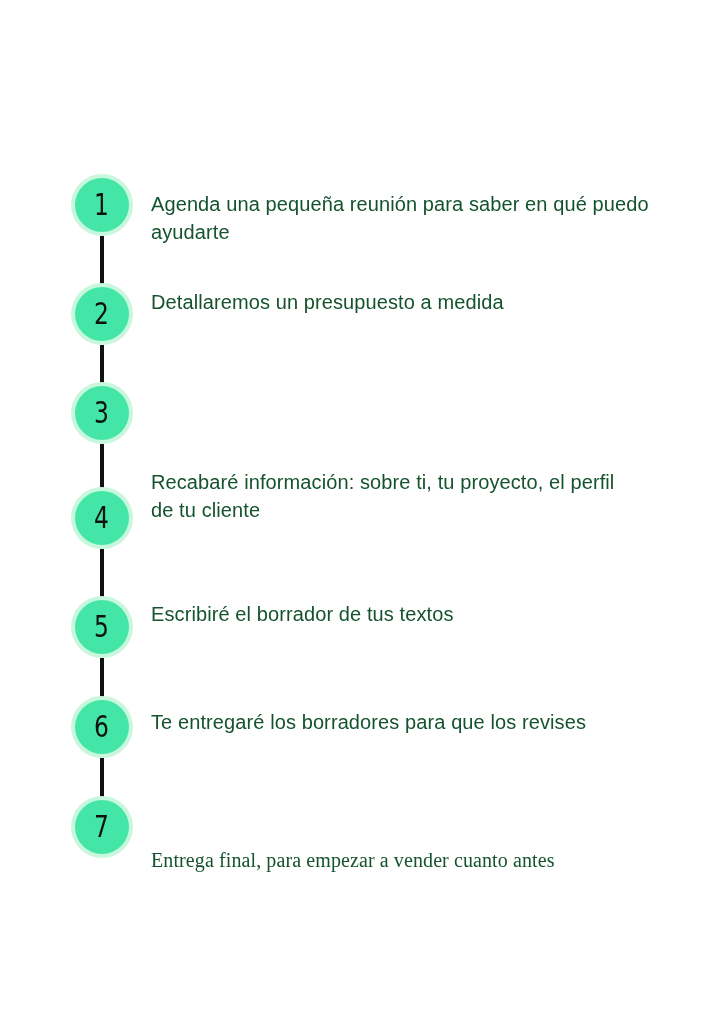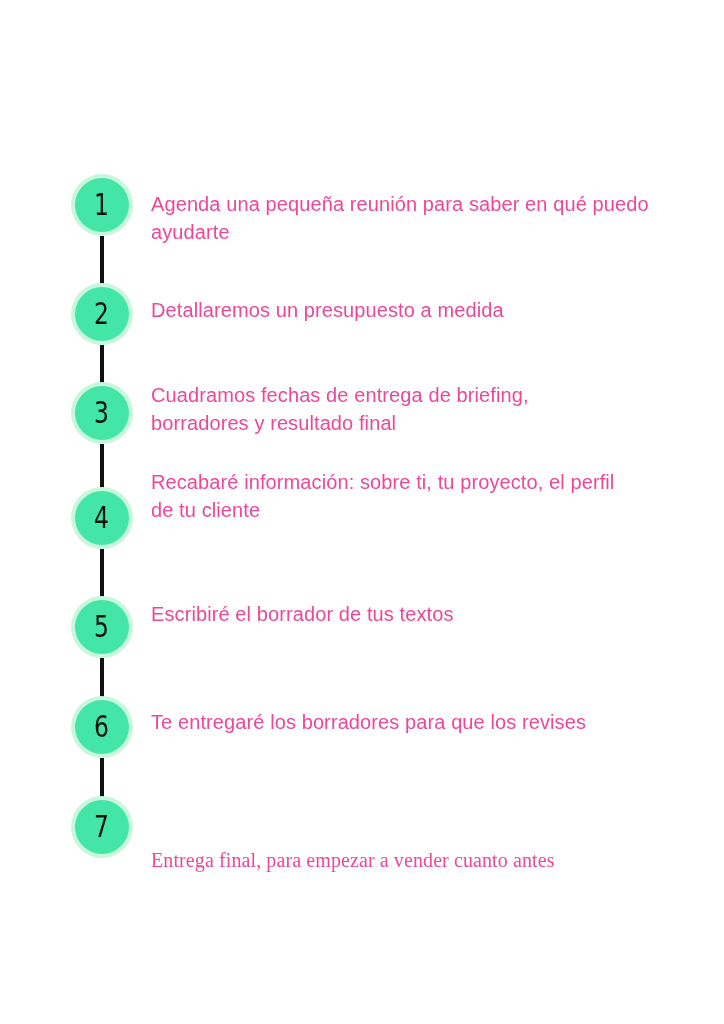--- a/index.html
+++ b/index.html
@@ -56,21 +56,21 @@
       color: #111111;
       transform: scaleX(0.78);
       font-weight: normal;
     }
     .step-text {
       position: absolute;
       left: 151px;
       width: 520px;
       font-size: 20px;
       line-height: 28px;
-      color: #ec4899;
+      color: #14532d;
       letter-spacing: 0.1px;
     }
   </style>
 </head>
 <body>
 
 <div class="timeline">
 
   <div class="connector" style="top:236px;height:48px;"></div>
   <div class="connector" style="top:345px;height:38px;"></div>
@@ -84,28 +84,27 @@
       <span class="step-number">1</span>
     </div>
   </div>
   <div class="step-text" style="top:190px;width:500px;">Agenda una pequeña reunión para saber en qué puedo ayudarte</div>
 
   <div class="step-circle" style="top:283px;">
     <div class="step-circle-inner">
       <span class="step-number">2</span>
     </div>
   </div>
-  <div class="step-text" style="top:296px;">Detallaremos un presupuesto a medida</div>
+  <div class="step-text" style="top:288px;">Detallaremos un presupuesto a medida</div>
 
   <div class="step-circle" style="top:382px;">
     <div class="step-circle-inner">
       <span class="step-number">3</span>
     </div>
   </div>
-  <div class="step-text" style="top:381px;width:440px;">Cuadramos fechas de entrega de briefing, borradores y resultado final</div>
 
   <div class="step-circle" style="top:487px;">
     <div class="step-circle-inner">
       <span class="step-number">4</span>
     </div>
   </div>
   <div class="step-text" style="top:468px;width:480px;">Recabaré información: sobre ti, tu proyecto, el perfil de tu cliente</div>
 
   <div class="step-circle" style="top:596px;">
     <div class="step-circle-inner">

